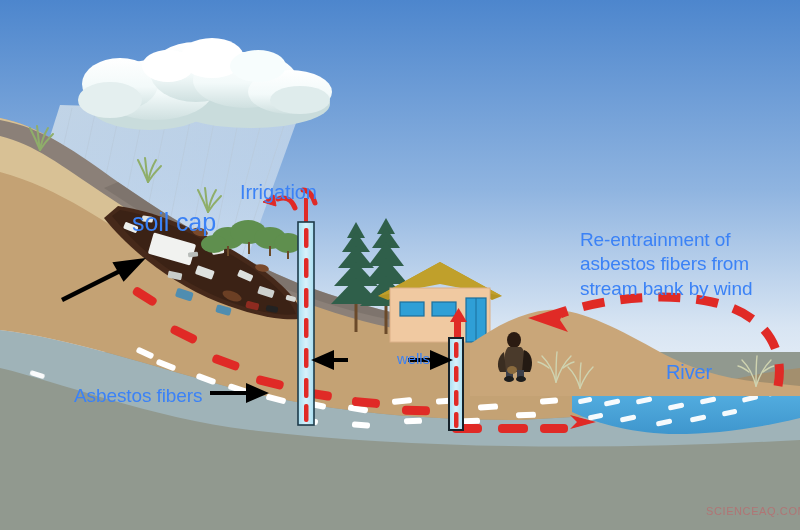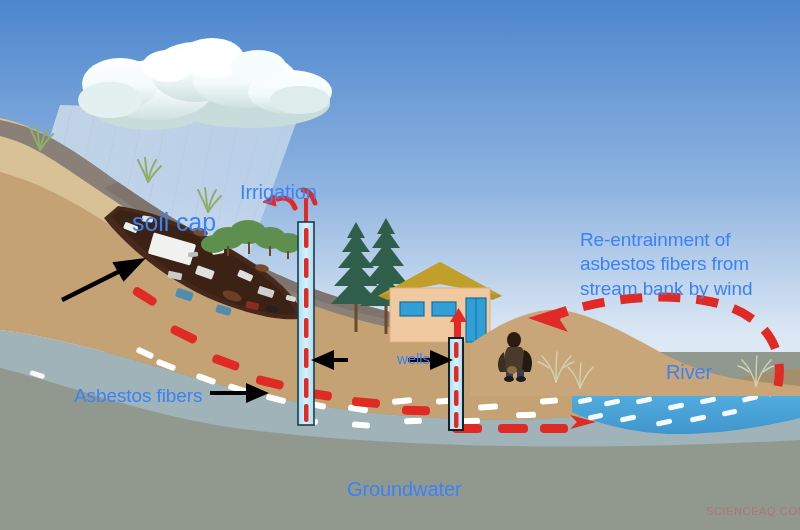--- a/index.html
+++ b/index.html
@@ -392,17 +392,16 @@
 asbestos fibers from
 stream bank by wind</div>
 
 
   <div class="lbl lbl-wells">wells</div>
 
   <div class="lbl lbl-fibers">Asbestos fibers</div>
 
   <div class="lbl lbl-river">River</div>
 
-  <div class="lbl lbl-groundwater">Groundwater</div>
 
   <div class="lbl lbl-watermark">SCIENCEAQ.COM</div>
 
 </div>
 
 </body></html>

